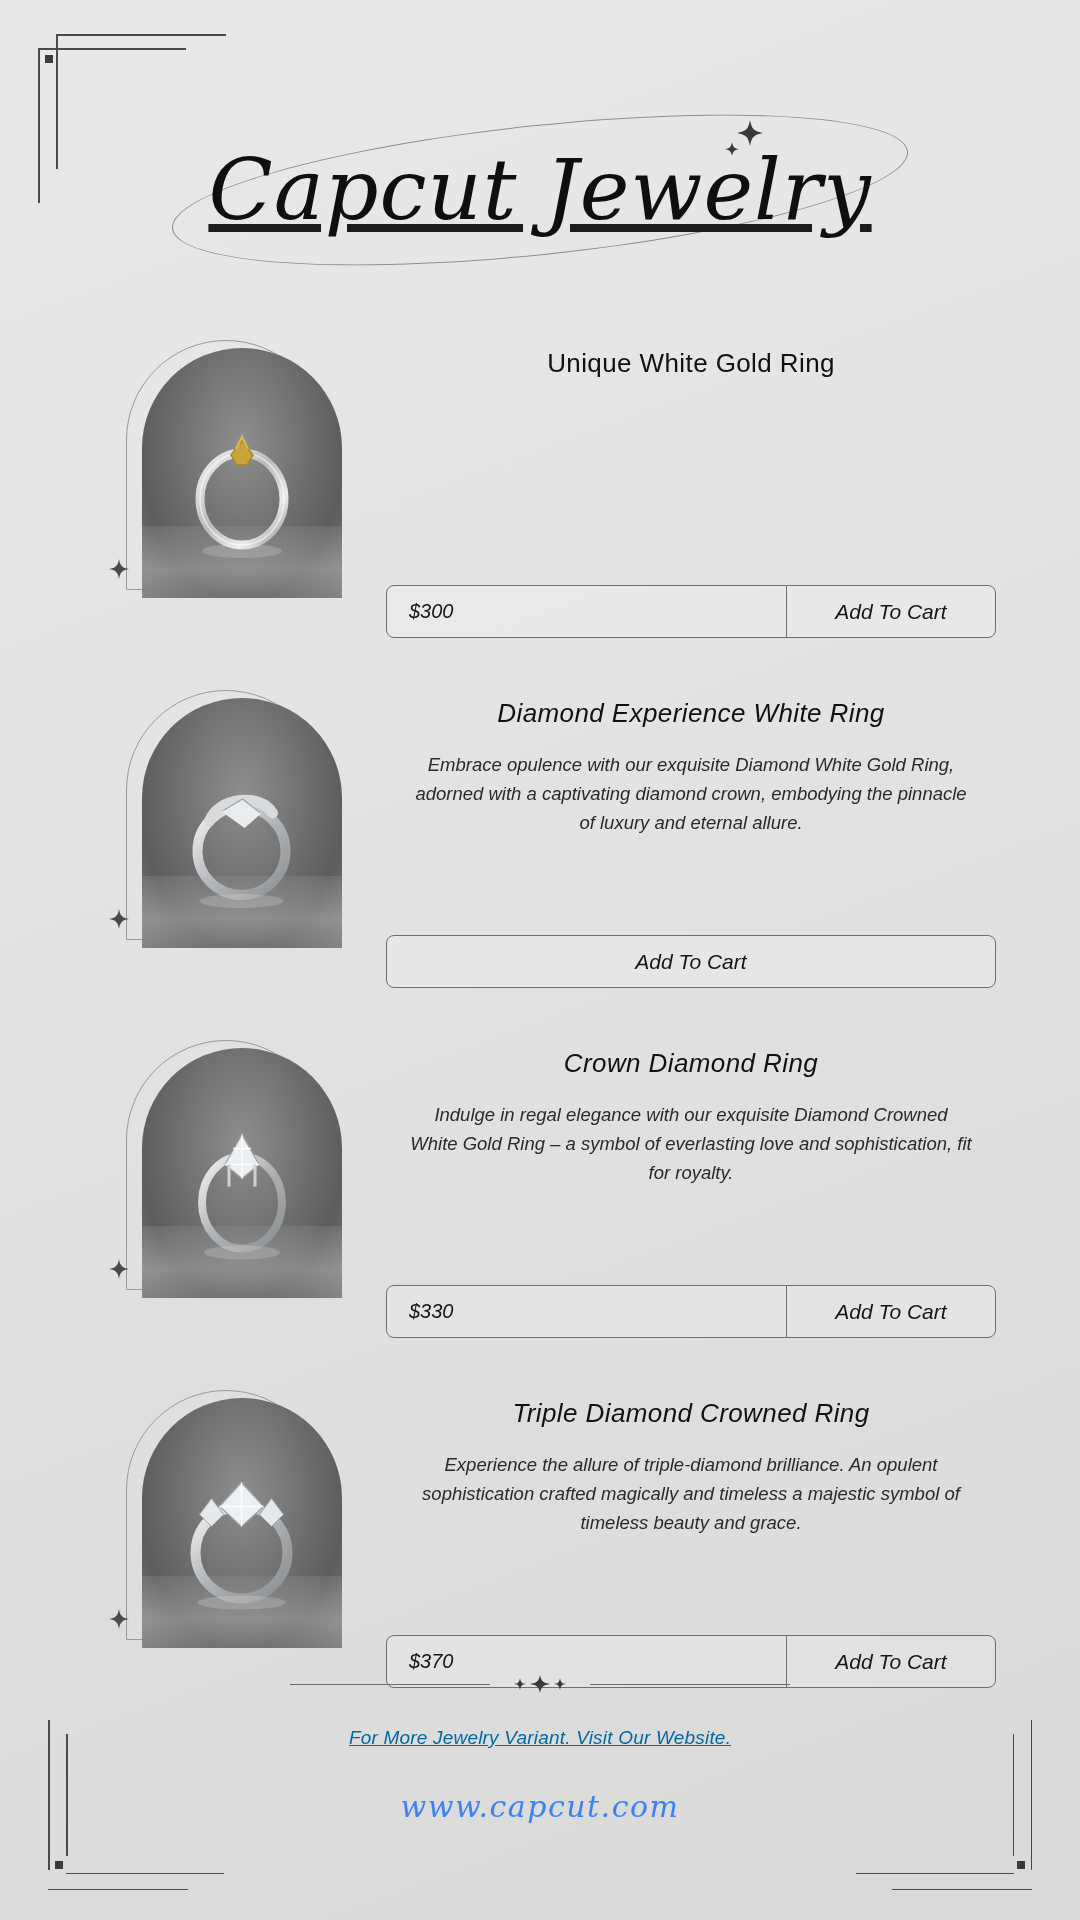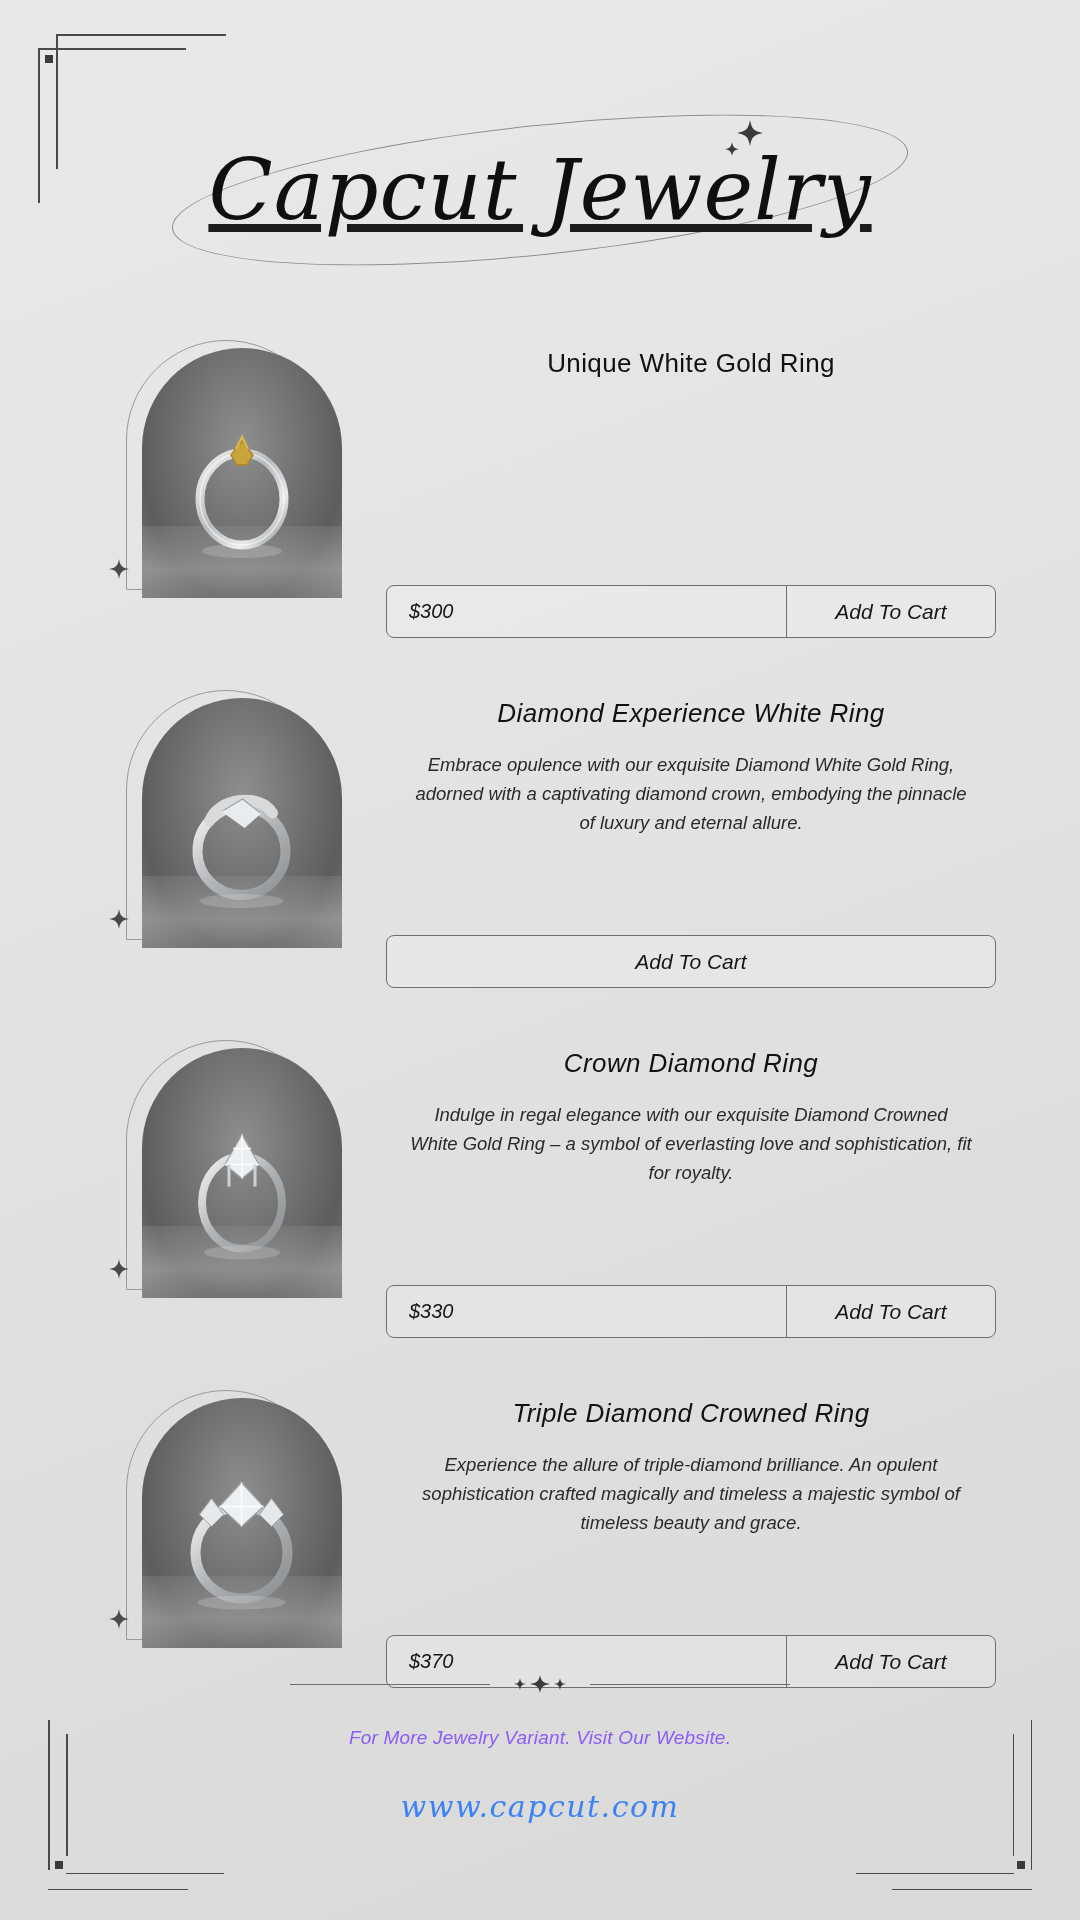--- a/index.html
+++ b/index.html
@@ -228,23 +228,24 @@
   .divider .dl.right { right: 0; }
   .divider .dm {
     position: absolute;
     left: 50%;
     top: 0;
     transform: translateX(-50%);
   }
   .foot-note {
     font-size: 19px;
     font-style: italic;
-    color: #8b5cf6;
+    color: #0369a1;
     margin-bottom: 14px;
     letter-spacing: .2px;
+    text-decoration: underline;
   }
   .foot-url {
     font-family: "DejaVu Serif", serif;
     font-style: italic;
     font-size: 30px;
     color: #3b82f6;
     letter-spacing: 1.5px;
     margin-top: 40px;
   }
 </style>

